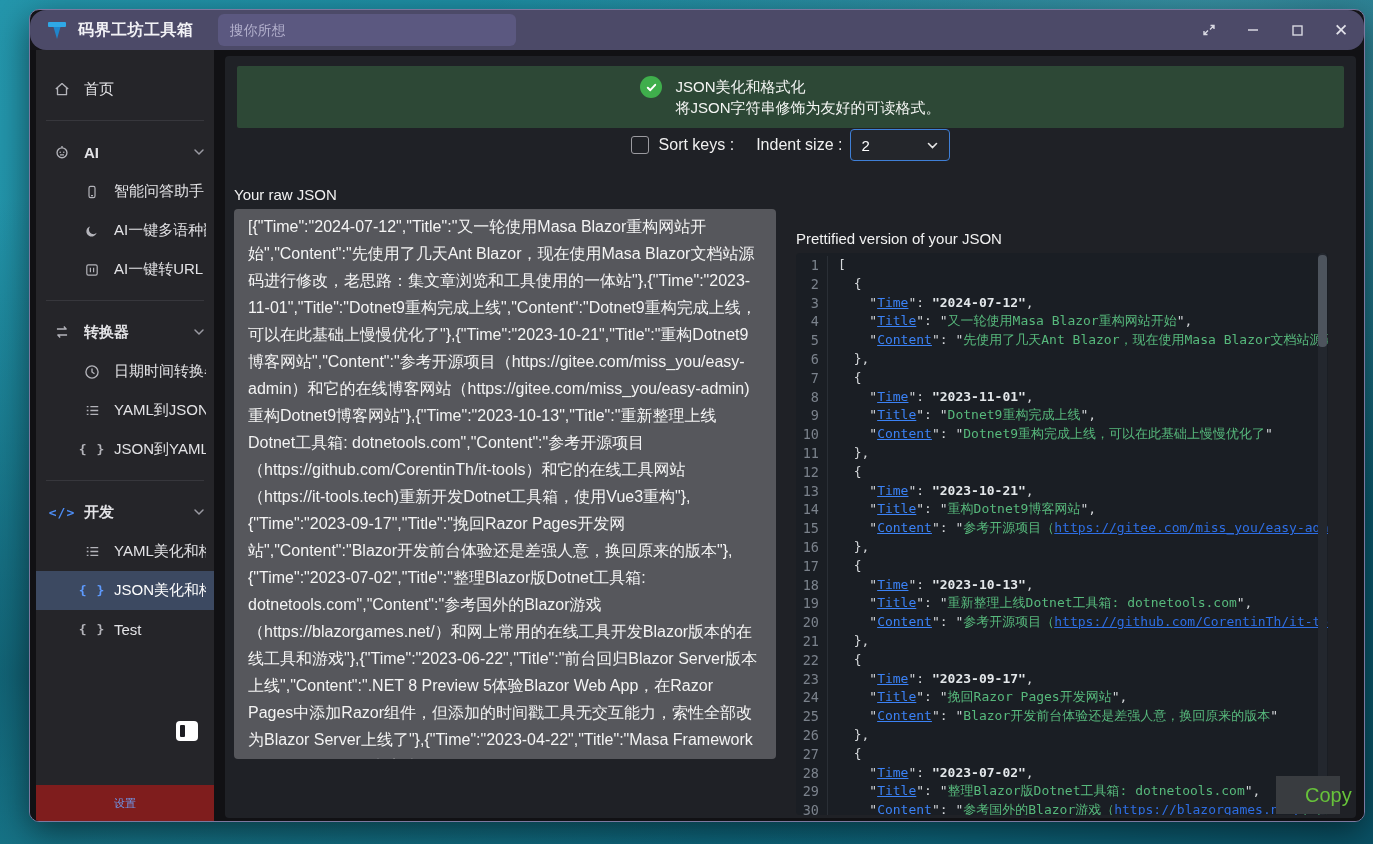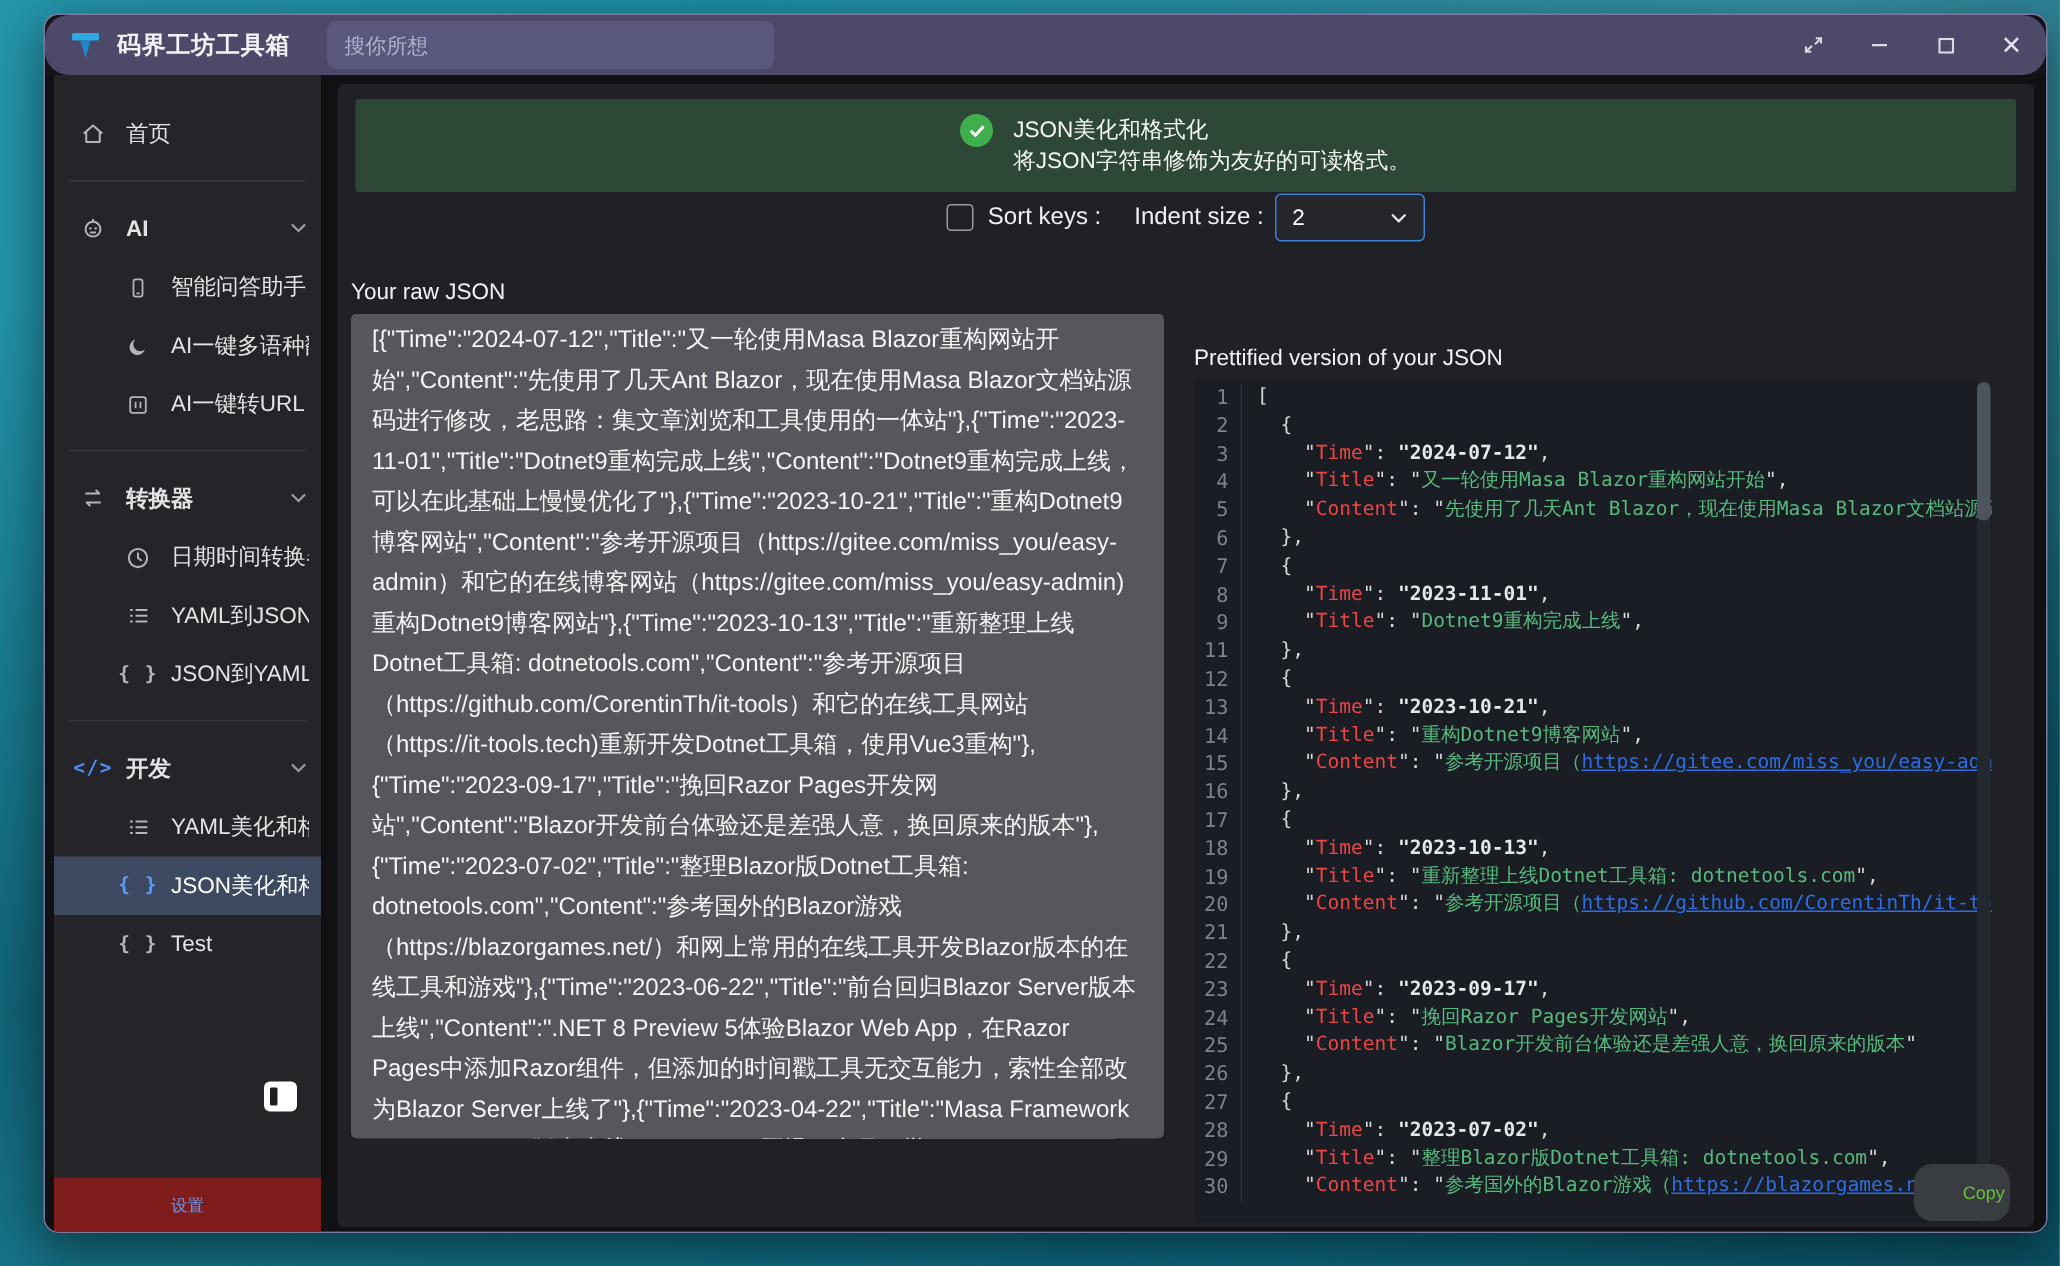--- a/index.html
+++ b/index.html
@@ -70,28 +70,28 @@
   .raw-textarea::-webkit-scrollbar { width:13px; }
   .raw-textarea::-webkit-scrollbar-track { background:#47484c; border-radius:6px; }
   .raw-textarea::-webkit-scrollbar-thumb { background:#a2a3a7; border-radius:6px; }
   .pretty-box { height:562px; background:#1a1e24; border-radius:4px; overflow:hidden; padding:3px 0 0 6px; position:relative;
     font-family:"DejaVu Sans Mono",monospace; font-size:13px; line-height:18.8px; }
   .code-line { display:flex; height:18.8px; white-space:pre; }
   .ln { width:26px; flex:0 0 auto; text-align:right; color:#7b828c; padding-right:8px; margin-right:10px;
     border-right:1px solid #2a2f36; font-size:13.5px; }
   .code { white-space:pre; overflow:hidden; }
   .t-p { color:#d4d7da; }
-  .t-k { color:#ef4444; }
+  .t-k { color:#3b82f6;text-decoration:underline; }
   .t-s { color:#57b97c; }
   .t-d { color:#e3e7ea; font-weight:bold; }
   .t-u { color:#2e6ee4; text-decoration:underline; }
   .pretty-scrollbar { position:absolute; right:1px; top:0; width:9px; height:100%; background:#23272e; border-radius:4px; }
   .pretty-thumb { position:absolute; right:0; top:2px; width:9px; height:92px; background:#4d545d; border-radius:4px; }
   .copy-btn { position:absolute; right:16px; bottom:4px; width:64px; height:38px; background:#393c40; border:none;
-    border-radius:12px; color:#67c23a; font-size:12px; cursor:pointer; font-family:inherit;padding-left:29px; }
+    border-radius:0; color:#67c23a; font-size:20px; cursor:pointer; font-family:inherit;padding-left:29px; }
 </style>
 </head>
 <body>
 
 <div class="window">
 
   <div class="titlebar">
     <span class="logo">
       <svg viewBox="0 0 22 22" width="22" height="22">
         <rect x="2" y="3" width="18" height="5" rx="1" fill="#2fa8e6"></rect>
@@ -297,20 +297,21 @@
               </span>
           <div class="code-line"><span class="ln">1</span><span class="code"><span class="t-p">[</span></span></div>
               <div class="code-line"><span class="ln">2</span><span class="code"><span class="t-p">  {</span></span></div>
               <div class="code-line"><span class="ln">3</span><span class="code"><span class="t-p">    "</span><span class="t-k">Time</span><span class="t-p">": </span><span class="t-d">"2024-07-12"</span><span class="t-p">,</span></span></div>
               <div class="code-line"><span class="ln">4</span><span class="code"><span class="t-p">    "</span><span class="t-k">Title</span><span class="t-p">": "</span><span class="t-s">又一轮使用Masa Blazor重构网站开始</span><span class="t-p">",</span></span></div>
               <div class="code-line"><span class="ln">5</span><span class="code"><span class="t-p">    "</span><span class="t-k">Content</span><span class="t-p">": "</span><span class="t-s">先使用了几天Ant Blazor，现在使用Masa Blazor文档站源码进行修改，老思路：集文章浏览和工具使用的一体站</span></span></div>
               <div class="code-line"><span class="ln">6</span><span class="code"><span class="t-p">  },</span></span></div>
               <div class="code-line"><span class="ln">7</span><span class="code"><span class="t-p">  {</span></span></div>
               <div class="code-line"><span class="ln">8</span><span class="code"><span class="t-p">    "</span><span class="t-k">Time</span><span class="t-p">": </span><span class="t-d">"2023-11-01"</span><span class="t-p">,</span></span></div>
               <div class="code-line"><span class="ln">9</span><span class="code"><span class="t-p">    "</span><span class="t-k">Title</span><span class="t-p">": "</span><span class="t-s">Dotnet9重构完成上线</span><span class="t-p">",</span></span></div>
+              <div class="code-line"><span class="ln">10</span><span class="code"><span class="t-p">    "</span><span class="t-k">Content</span><span class="t-p">": "</span><span class="t-s">Dotnet9重构完成上线，可以在此基础上慢慢优化了</span><span class="t-p">"</span></span></div>
               <div class="code-line"><span class="ln">11</span><span class="code"><span class="t-p">  },</span></span></div>
               <div class="code-line"><span class="ln">12</span><span class="code"><span class="t-p">  {</span></span></div>
               <div class="code-line"><span class="ln">13</span><span class="code"><span class="t-p">    "</span><span class="t-k">Time</span><span class="t-p">": </span><span class="t-d">"2023-10-21"</span><span class="t-p">,</span></span></div>
               <div class="code-line"><span class="ln">14</span><span class="code"><span class="t-p">    "</span><span class="t-k">Title</span><span class="t-p">": "</span><span class="t-s">重构Dotnet9博客网站</span><span class="t-p">",</span></span></div>
               <div class="code-line"><span class="ln">15</span><span class="code"><span class="t-p">    "</span><span class="t-k">Content</span><span class="t-p">": "</span><span class="t-s">参考开源项目（</span><span class="t-u">https://gitee.com/miss_you/easy-admin</span><span class="t-s">）和它的在线博客网站</span></span></div>
               <div class="code-line"><span class="ln">16</span><span class="code"><span class="t-p">  },</span></span></div>
               <div class="code-line"><span class="ln">17</span><span class="code"><span class="t-p">  {</span></span></div>
               <div class="code-line"><span class="ln">18</span><span class="code"><span class="t-p">    "</span><span class="t-k">Time</span><span class="t-p">": </span><span class="t-d">"2023-10-13"</span><span class="t-p">,</span></span></div>
               <div class="code-line"><span class="ln">19</span><span class="code"><span class="t-p">    "</span><span class="t-k">Title</span><span class="t-p">": "</span><span class="t-s">重新整理上线Dotnet工具箱: dotnetools.com</span><span class="t-p">",</span></span></div>
               <div class="code-line"><span class="ln">20</span><span class="code"><span class="t-p">    "</span><span class="t-k">Content</span><span class="t-p">": "</span><span class="t-s">参考开源项目（</span><span class="t-u">https://github.com/CorentinTh/it-tools</span></span></div>

